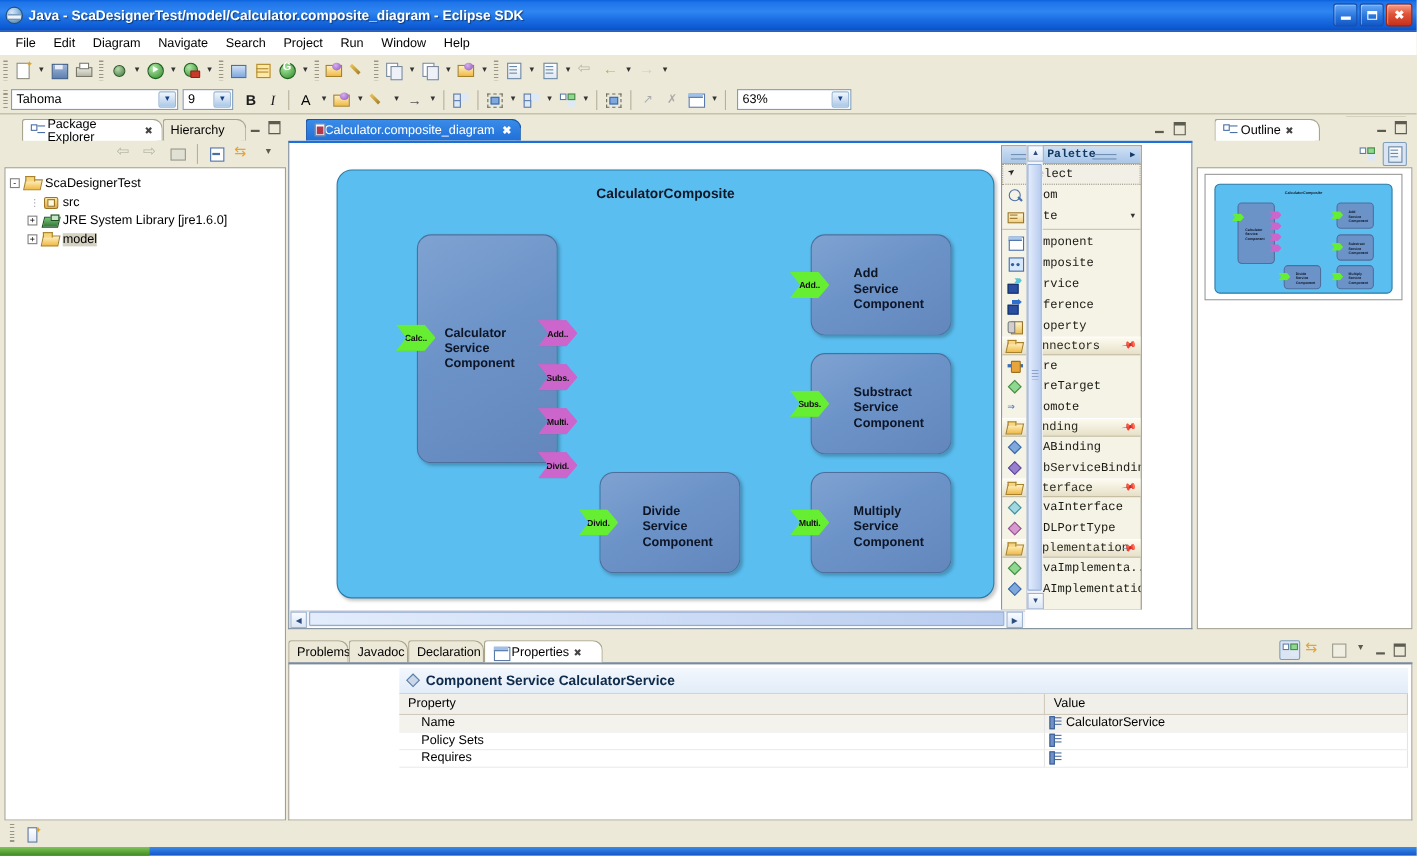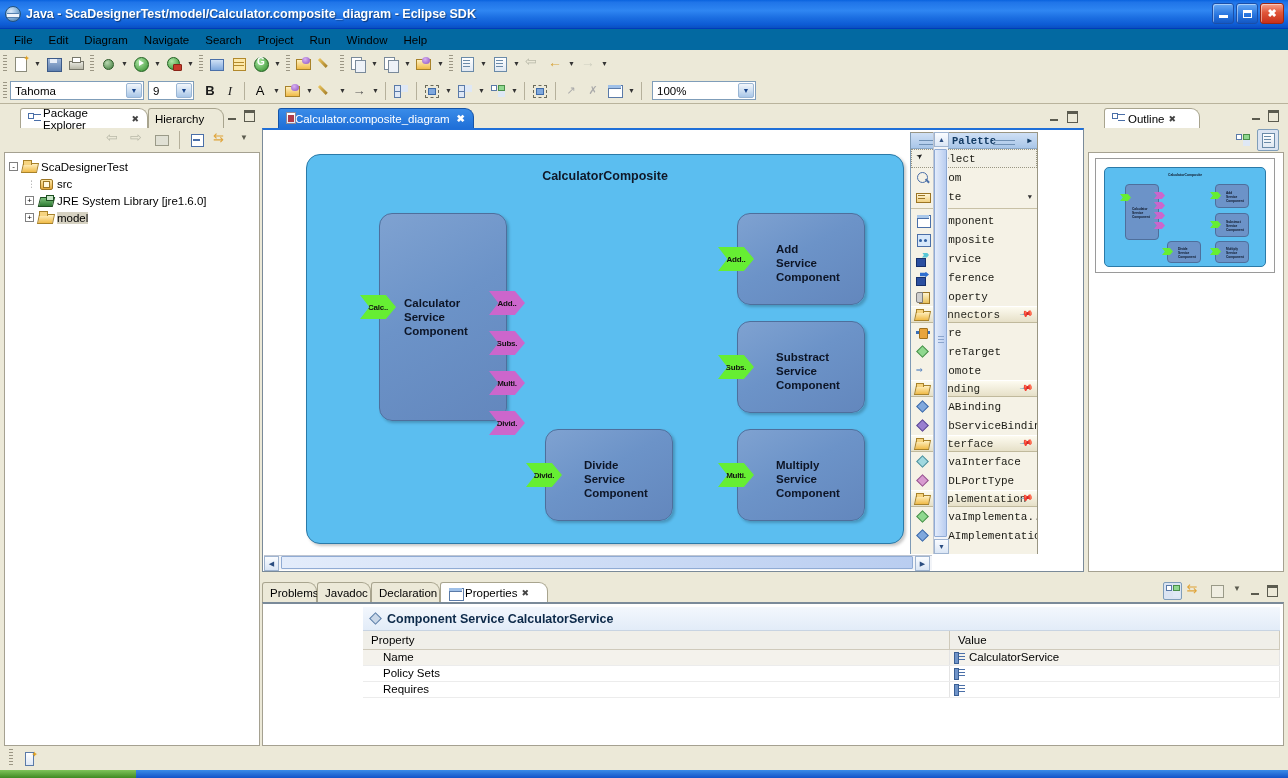--- a/index.html
+++ b/index.html
@@ -46,21 +46,21 @@
   .win-btn.close {
     background: linear-gradient(180deg,#f6a08a 0%,#e0563a 45%,#c8301a 100%);
     border-color: #9e2612; width: 24px;
   }
   .win-btn .m { width: 9px; height: 3px; background: #fff; margin-top: 6px; }
   .win-btn .r { width: 9px; height: 8px; border: 1.5px solid #fff; border-top-width: 3px; }
 
   
   .menubar {
     position: absolute; left: 0; top: 29px; width: 1288px; height: 21px;
-    background: #0369a1; display: flex; align-items: center; padding-left: 6px;
+    background: #ffffff; display: flex; align-items: center; padding-left: 6px;
   }
   .menu-item { padding: 2px 8px; font-size: 11.5px; color: #000; cursor: default; }
 
   
   .toolbar-area {
     position: absolute; left: 0; top: 50px; width: 1288px; height: 54px;
     background: #ece9d8; border-bottom: 1px solid #b9b39c;
   }
   .tb-row { position: absolute; left: 0; width: 1288px; height: 27px; display: flex; align-items: center; }
   .tb-row.r1 { top: 0; }
@@ -80,21 +80,21 @@
     display: inline-flex; align-items: center; font-size: 11.5px; padding-left: 4px;
     position: relative; color: #000;
   }
   .combo .cb-arrow {
     position: absolute; right: 1px; top: 1px; width: 16px; height: 15px;
     background: linear-gradient(180deg,#f2f6fb 0%,#cfe0f2 50%,#a8c6e8 100%);
     border: 1px solid #9ab6d4; border-radius: 2px;
     display: flex; align-items: center; justify-content: center;
     font-size: 7px; color: #15428b;
   }
-  .combo.font { width: 134px; align-items: center; }
+  .combo.font { width: 152px; align-items: center; }
   .combo.size { width: 46px; margin-left: 4px; }
   .combo.zoom { width: 104px; margin-left: 6px; }
   .bibtn { width: 20px; height: 20px; display: inline-flex; align-items: center; justify-content: center;
     font-size: 13px; color: #1c1c1c; }
 
   .perspbar {
     position: absolute; right: 0; top: 52px; height: 30px; display: flex; align-items: center; gap: 4px;
     padding-right: 8px;
   }
   .persp-btn {
@@ -718,21 +718,21 @@
         </div>
       <div class="tbtn">
           <span style="font-size:11px;color:#aaa;">✗</span>
         </div>
       <div class="tbtn">
           <span class="gi gi-props"></span>
         </div>
       <div class="tarrow">▼</div>
       <div class="sep"></div>
       <div class="combo zoom">
-        <span>100%</span>
+        <span>63%</span>
         <span class="cb-arrow">▼</span>
       </div>
     </div>
 
     <div class="perspbar">
       <div class="tbtn">
           <span class="gi gi-persp"></span>
         </div>
       <div class="persp-btn">
         <span class="gi gi-java"></span>

